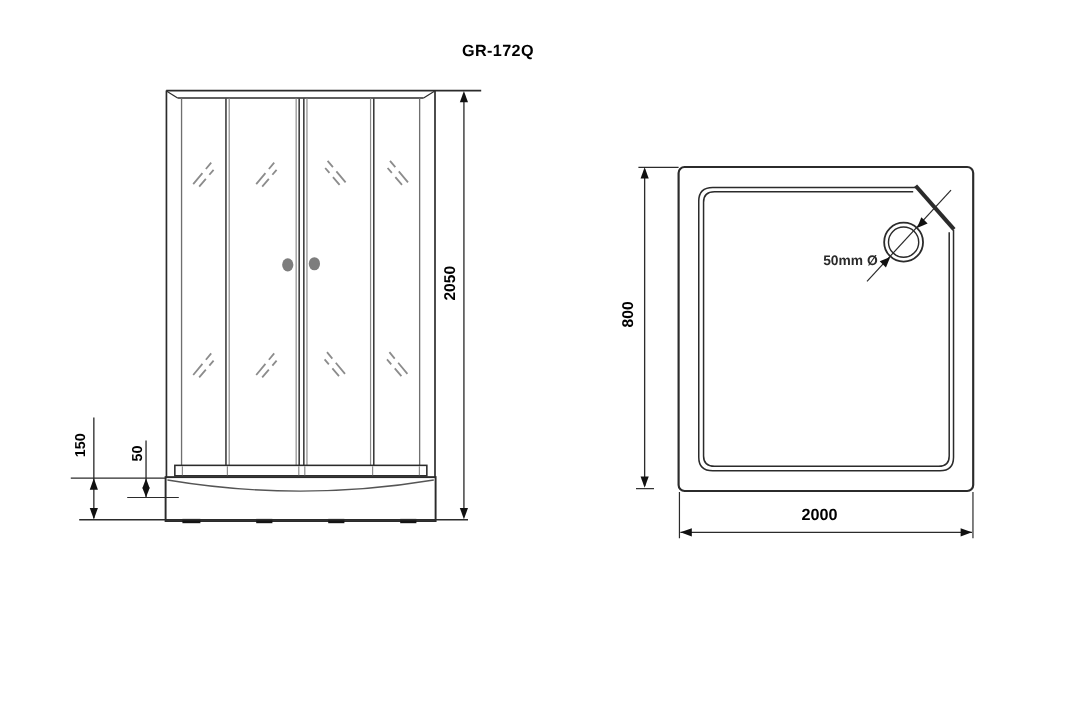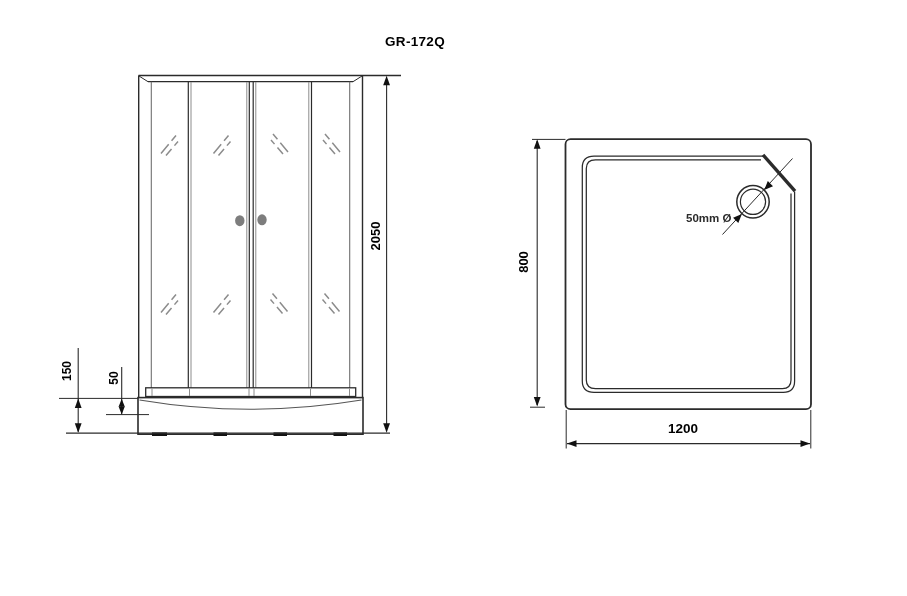--- a/index.html
+++ b/index.html
@@ -170,17 +170,17 @@
   <div class="lbl title ctr" style="left:391px;top:42px;">GR-172Q</div>
 
   <div class="lbl dim-lg vert" style="left:351px;top:236px;">2050</div>
 
   <div class="lbl dim-sm vert" style="left:43px;top:371px;">150</div>
 
   <div class="lbl dim-sm vert" style="left:89.5px;top:377.5px;">50</div>
 
   <div class="lbl dim-lg vert" style="left:498.5px;top:261.5px;">800</div>
 
-  <div class="lbl dim-lg ctr" style="left:659px;top:428.5px;font-size:13.5px;">1200</div>
+  <div class="lbl dim-lg ctr" style="left:659px;top:428.5px;font-size:13.5px;">2000</div>
 
   <div class="lbl drain" style="left:662px;top:213px;">50mm Ø</div>
 
 </div>
 
 </body></html>

